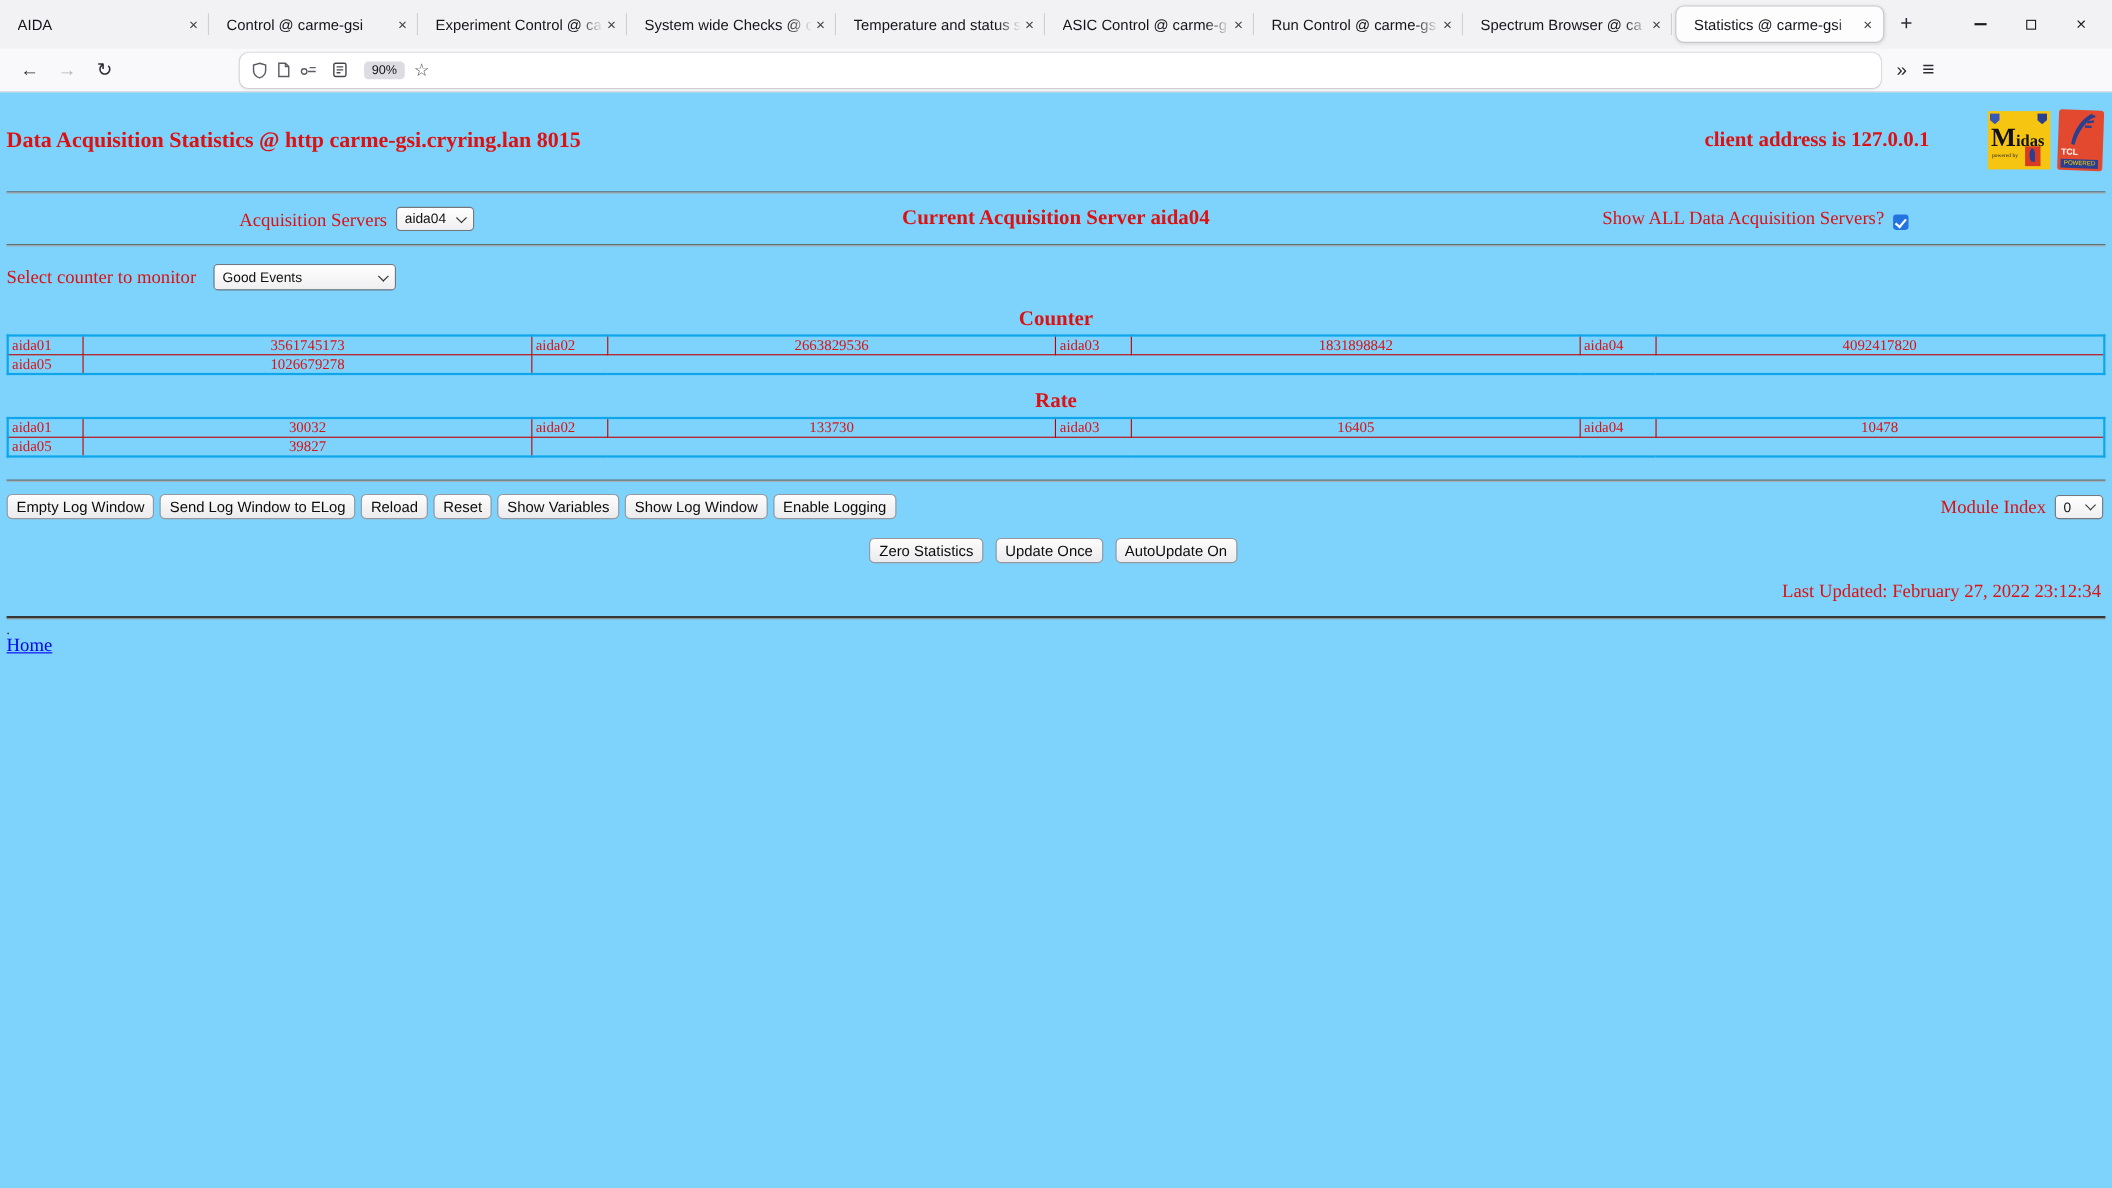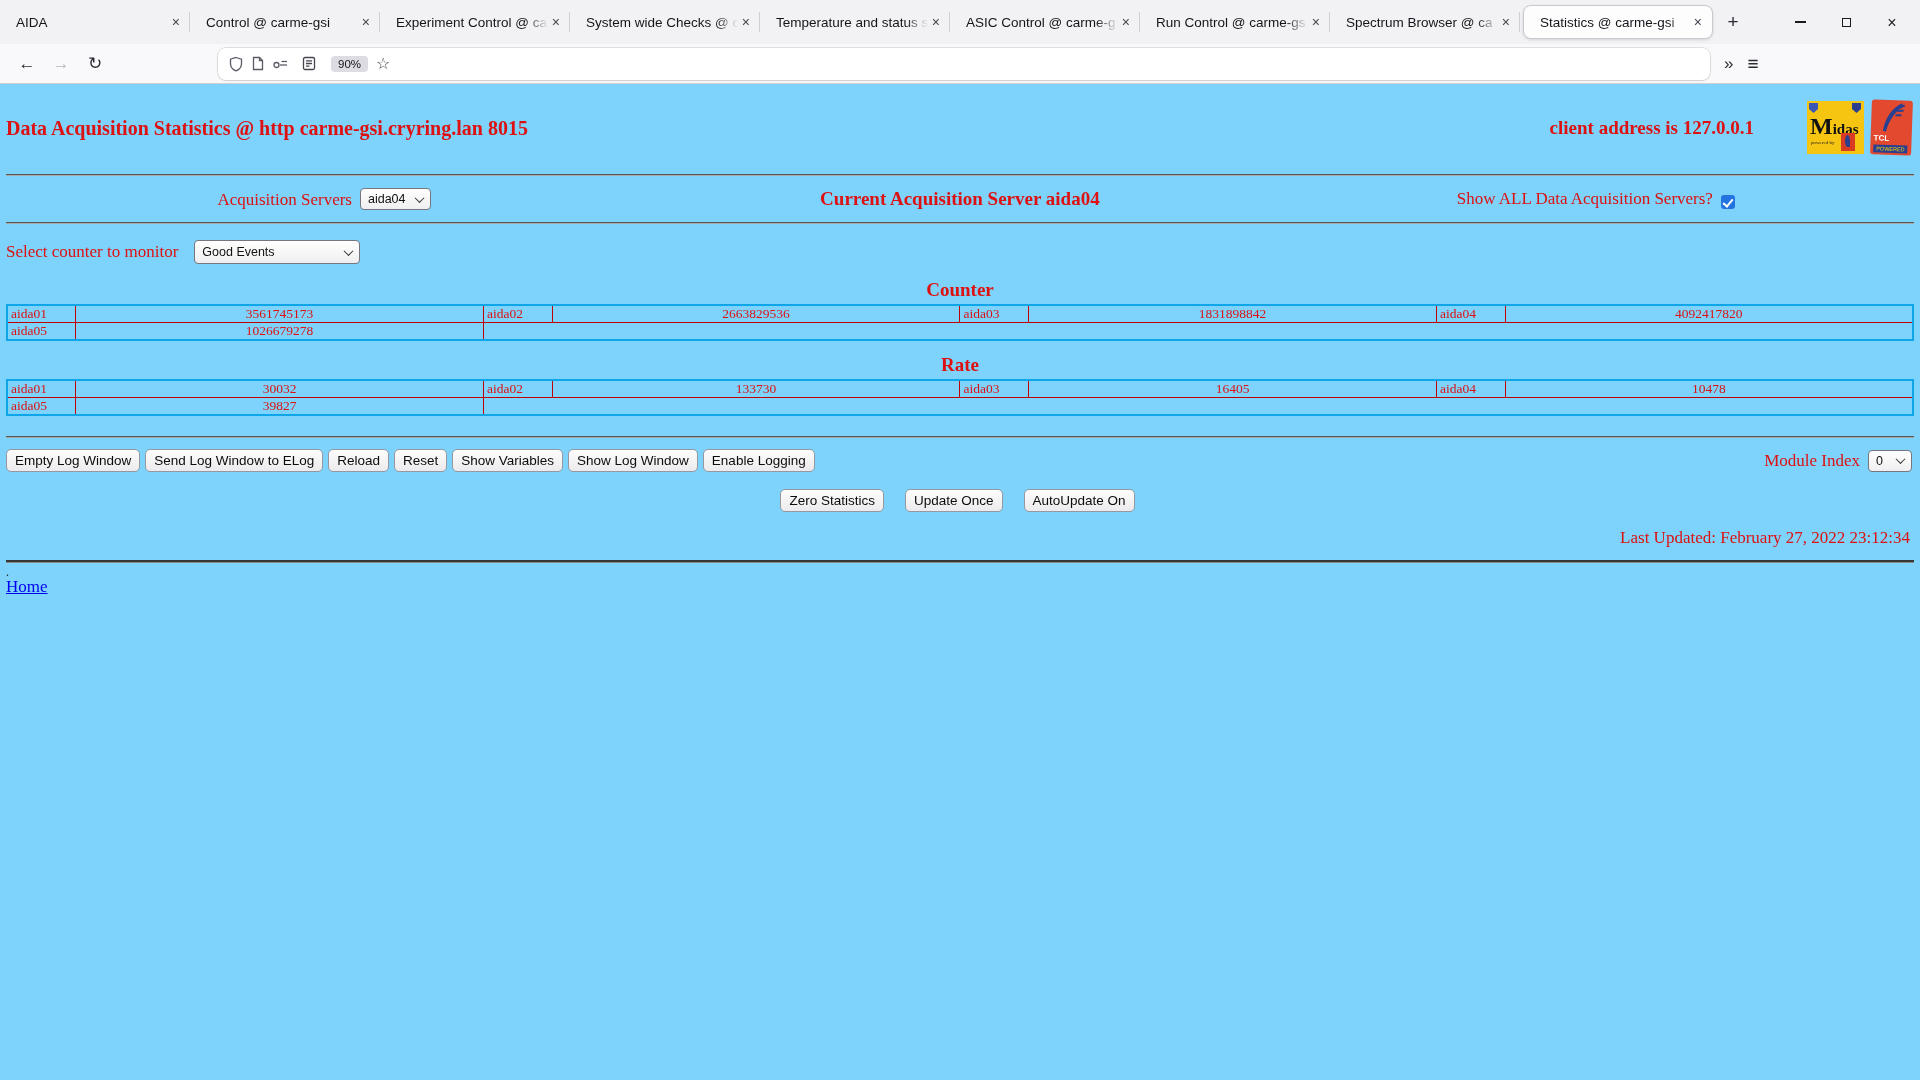--- a/index.html
+++ b/index.html
@@ -82,21 +82,21 @@
 
   .sec-heading { text-align:center; font-size:19px; font-weight:bold; margin-top:13px; }
   table.stats { width:100%; border-collapse:collapse; border:2px solid #0ea5e9; margin-top:3px; table-layout:fixed; }
   table.stats td { border:1px solid #c00000; font-size:13.5px; color:#dd1111; height:17px; padding:0 3px; white-space:nowrap; overflow:hidden; }
   table.stats td.sname { width:3.6%; text-align:left; }
   table.stats td.sval { width:21.4%; text-align:center; }
 
   .toolbar { display:flex; align-items:center; margin-top:11px; }
   .btn { font-family:"Liberation Sans",sans-serif; font-size:13.5px; color:#0c0c0d; background:linear-gradient(#fdfdfd,#ebebed); border:1px solid #97979f; border-radius:5px; padding:3px 8px; margin-right:5px; white-space:nowrap; }
   .mod-idx { margin-left:auto; display:flex; align-items:center; gap:8px; padding-right:2px; }
-  .action-row { display:flex; justify-content:center; gap:16px; margin-top:17px; }
+  .action-row { display:flex; justify-content:center; gap:6px; margin-top:17px; }
   .last-upd { text-align:right; font-size:17px; margin-top:16px; padding-right:4px; }
   .dot-line { font-size:12px; color:#222; margin-top:4px; line-height:10px; }
   a.home { color:#0000ee; font-size:17px; text-decoration:underline; }
 </style>
 </head>
 <body>
 
 <div class="screen">
 
   <div class="tabbar">

